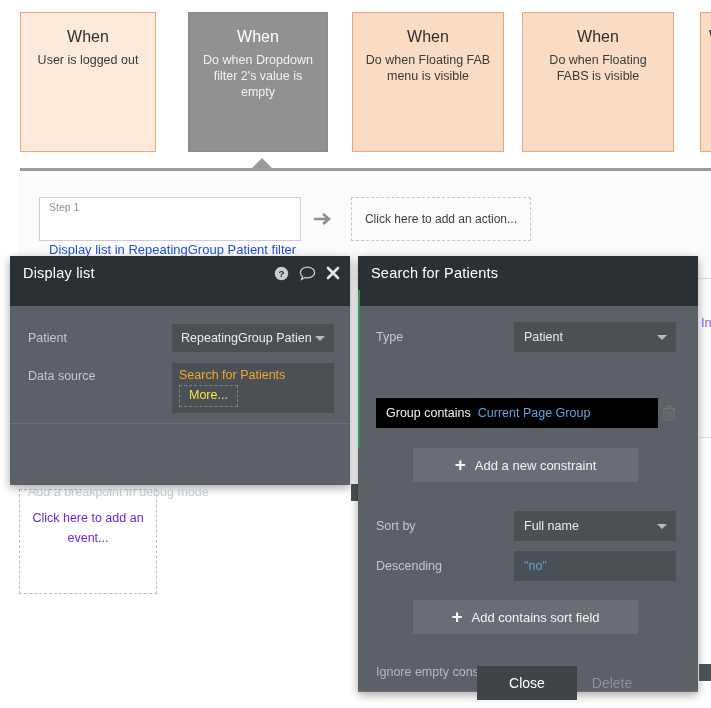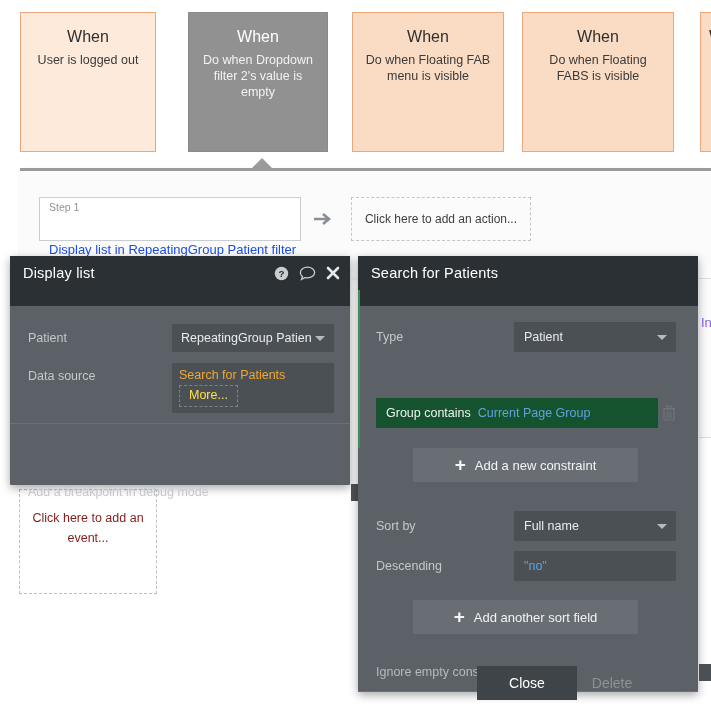--- a/index.html
+++ b/index.html
@@ -158,21 +158,21 @@
     height: 105px;
     box-sizing: border-box;
     border: 1px dashed #b9bec3;
     display: flex;
     align-items: flex-start;
     justify-content: center;
     padding-top: 18px;
     text-align: center;
     font-size: 12.5px;
     line-height: 20px;
-    color: #7f1d1d;
+    color: #6d28d9;
     cursor: pointer;
   }
 
   
   #right-sliver {
     position: absolute;
     left: 699px;
     top: 278px;
     width: 12px;
     height: 160px;
@@ -357,21 +357,21 @@
   #row-type .row-label { width: 138px; }
   #fld-type { width: 162px; height: 30px; padding: 0 22px 0 10px; }
 
   #row-constraint {
     position: absolute; left: 18px; top: 92px;
     width: 304px;
     display: flex; align-items: center;
   }
   #constraint-chip {
     width: 282px; height: 30px;
-    background: #14532d;
+    background: #000000;
     display: flex; align-items: center;
     padding: 0 10px;
     box-sizing: border-box;
     gap: 7px;
     cursor: pointer;
   }
   #constraint-chip .c-key { color: #f0f2f3; font-size: 12.5px; }
   #constraint-chip .c-val { color: #5fa2dd; font-size: 12.5px; }
   #constraint-trash {
     width: 22px; display: flex; justify-content: center;
@@ -587,21 +587,21 @@
 
     <div id="row-descending" class="row">
       <div class="row-label">Descending</div>
       <div id="fld-descending" class="field">
         <span>"no"</span>
       </div>
     </div>
 
     <div id="btn-add-sort" class="plus-btn">
       <span class="pl">+</span>
-      <span>Add another sort field</span>
+      <span>Add contains sort field</span>
     </div>
 
     <div id="row-ignore" class="row">
       <div class="row-label">Ignore empty constraints</div>
       <div class="checkbox"></div>
     </div>
 
     <div id="right-divider" class="divider"></div>
 
     <div id="footer-bar">

